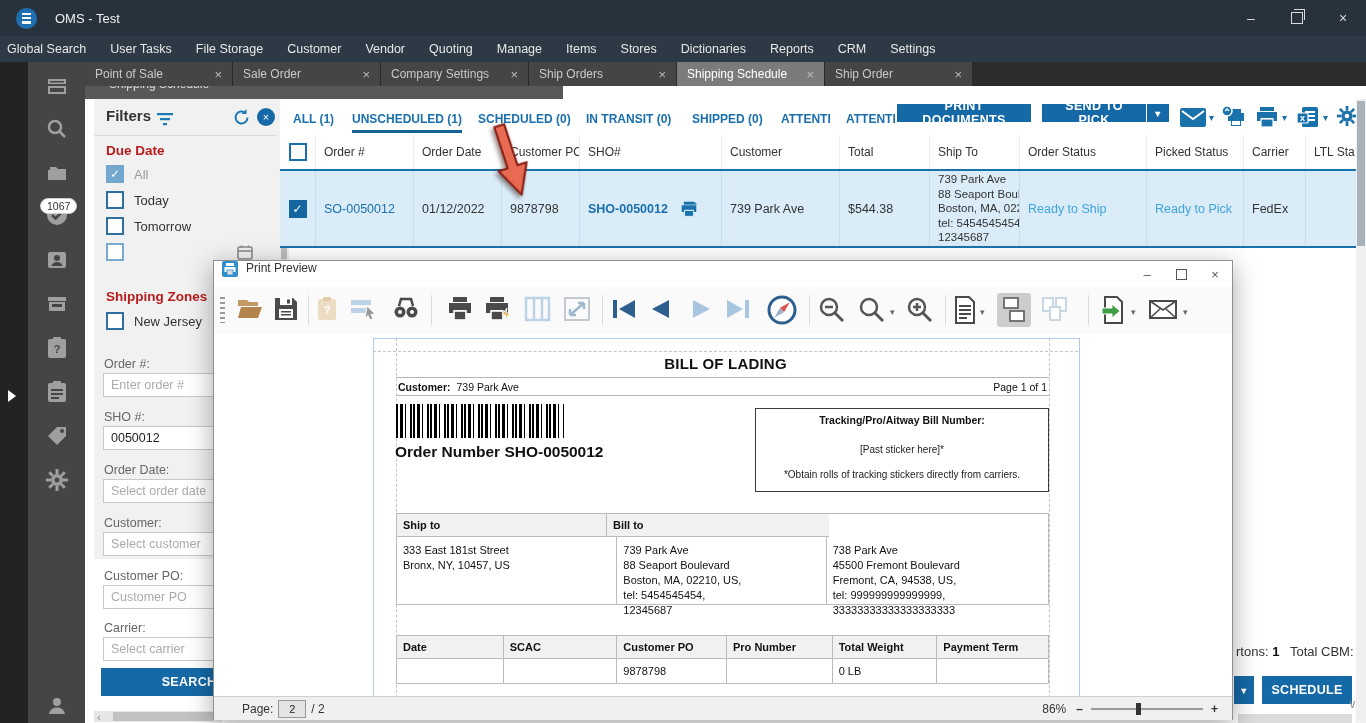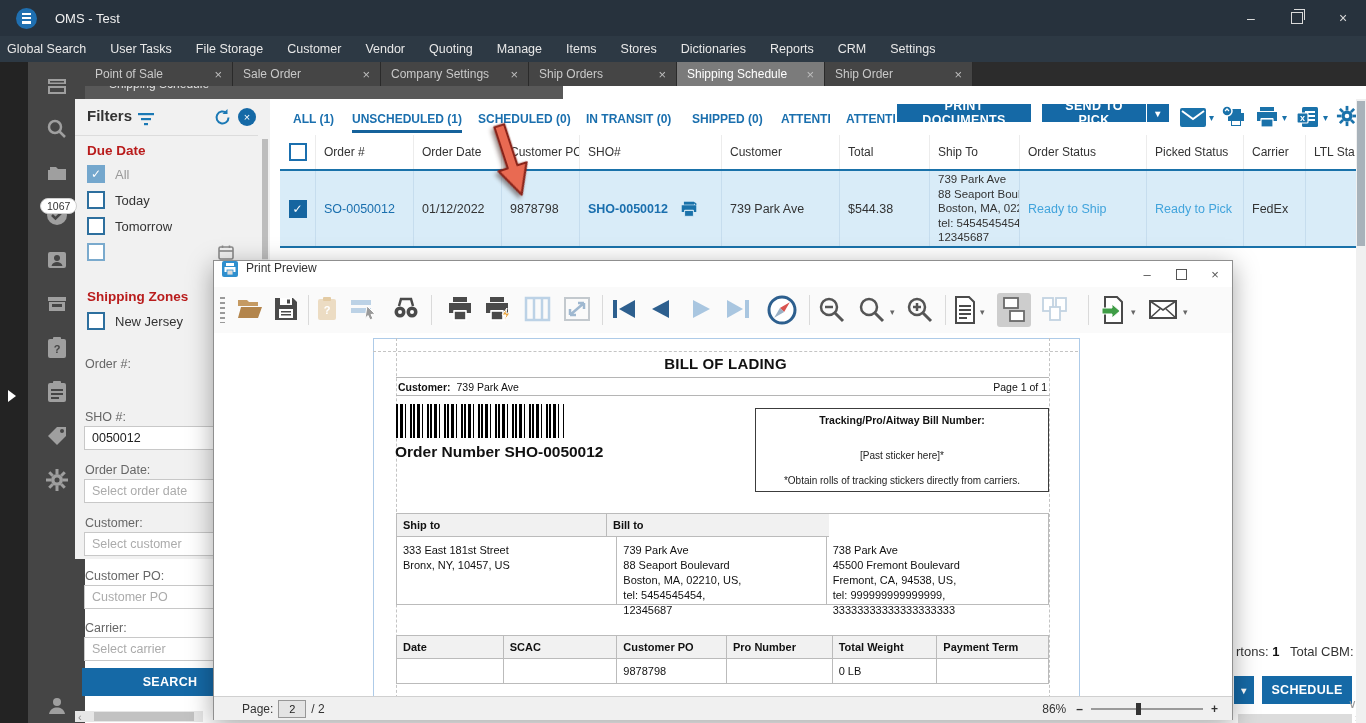--- a/index.html
+++ b/index.html
@@ -25,21 +25,21 @@
   .dtab .x{color:#bdbdbd;font-size:13px}
   .substrip{left:85px;top:86px;width:478px;height:13px;background:#585858;overflow:hidden;color:#e0e0e0;font-size:12px}
   .substrip span{position:absolute;left:24px;top:-9px}
   
   .edgebar{left:0;top:62px;width:28px;height:661px;background:#232323}
   .expander{position:absolute;left:8px;top:328px;width:0;height:0;border-top:6px solid transparent;border-bottom:6px solid transparent;border-left:8px solid #fff}
   .sidebar{left:28px;top:62px;width:57px;height:661px;background:#454545}
   .sicon{position:absolute;left:50%;transform:translateX(-50%)}
   .badge{position:absolute;left:12px;top:136px;background:#fff;border:1px solid #cfcfcf;border-radius:8px;font-size:10.5px;color:#333;padding:1px 6px;z-index:2}
   
-  .filters{left:75px;top:99px;width:195px;height:460px;background:#f1f1f1}
+  .filters{left:94px;top:99px;width:195px;height:460px;background:#f1f1f1}
   .fhead{position:absolute;left:12px;top:8px;font-size:15px;font-weight:700;color:#333}
   .fdivider{position:absolute;left:0;top:36px;width:183px;height:1px;background:#dcdcdc}
   .fsect{position:absolute;left:12px;font-size:13.5px;font-weight:700;color:#b91c1c}
   .cbrow{position:absolute;left:12px;display:flex;align-items:center;gap:10px;font-size:13px;color:#333}
   .cb{width:18px;height:18px;border:2px solid #2d6f9e;background:#fff;box-sizing:border-box;flex:0 0 auto;display:flex;align-items:center;justify-content:center;font-size:12px;color:#fff}
   .cb.softfill{background:#74a7cd;border-color:#74a7cd}
   .cb.soft{border-color:#7aaacd}
   .flabel{position:absolute;left:10px;font-size:12.5px;color:#666}
   .finput{position:absolute;left:9px;width:172px;height:24px;border:1px solid #c8c8c8;background:#fff;font-size:12.5px;color:#222;padding:0 7px;box-sizing:border-box;font-family:inherit}
   .finput::placeholder{color:#ababab}
@@ -92,21 +92,21 @@
   .pageborder{position:absolute;left:159px;top:5px;width:705px;height:370px;border:1px solid #aecbe8;background:#fff}
   .dash-v{position:absolute;top:5px;height:370px;width:0;border-left:1px dashed #c4c4c4}
   .dash-h{position:absolute;left:159px;width:705px;height:0;border-top:1px dashed #c4c4c4}
   .doc{font-family:"Liberation Sans","DejaVu Sans",sans-serif;color:#111}
   .doctitle{position:absolute;left:159px;top:22px;width:705px;text-align:center;font-size:15px;font-weight:700;letter-spacing:.2px}
   .dochead{position:absolute;left:182px;top:44px;width:653px;height:19px;border-top:1px solid #b5b5b5;border-bottom:1px solid #b5b5b5;font-size:10.5px;display:flex;align-items:center;box-sizing:border-box}
   .barcode{position:absolute;left:182px;top:71px;width:168px;height:34px;background:repeating-linear-gradient(90deg,#000 0 2px,#fff 2px 4px,#000 4px 7px,#fff 7px 9px,#000 9px 10px,#fff 10px 14px,#000 14px 16px,#fff 16px 17px)}
   .ordnum{position:absolute;left:181px;top:110px;font-size:15.5px;font-weight:700}
   .trackbox{position:absolute;left:541px;top:75px;width:294px;height:84px;border:1px solid #3c3c3c;box-sizing:border-box;text-align:center}
   .trackbox .t{margin-top:5px;font-size:10.5px;font-weight:700}
-  .trackbox .s{margin-top:24px;font-size:10px;color:#222}
+  .trackbox .s{margin-top:18px;font-size:10px;color:#222}
   .trackbox .n{margin-top:14px;font-size:10px;color:#222}
   .addrtbl{position:absolute;left:182px;top:180px;width:653px;border:1px solid #bbb;border-bottom:none;box-sizing:border-box}
   .addrrow{display:flex}
   .addrtbl .hc{background:#f1f1f1;font-weight:700;font-size:11px;padding:5px 6px;border-right:1px solid #bbb;border-bottom:1px solid #bbb;box-sizing:border-box}
   .addrtbl .bc{font-size:11px;line-height:15px;padding:6px 6px 8px;border-right:1px solid #bbb;border-bottom:1px solid #bbb;box-sizing:border-box;height:68px}
   .aw0{width:221px}.aw1{width:210px}.aw2{width:222px}
   .dettbl{position:absolute;left:182px;top:302px;width:653px;border:1px solid #bbb;border-bottom:none;box-sizing:border-box}
   .dettbl .hc{background:#f1f1f1;font-weight:700;font-size:11px;padding:5px 6px;border-right:1px solid #bbb;border-bottom:1px solid #bbb;box-sizing:border-box}
   .dettbl .bc{font-size:11px;padding:6px;border-right:1px solid #bbb;border-bottom:1px solid #bbb;box-sizing:border-box;height:25px}
   .dw0{width:107px}.dw1{width:114px}.dw2{width:110px}.dw3{width:106px}.dw4{width:105px}.dw5{width:111px}
@@ -319,20 +319,21 @@
         </svg>
       </div>
 
     <div class="fsect" style="top:190px">Shipping Zones</div>
     <div class="cbrow" style="top:213px">
         <span class="cb"></span>
         <span>New Jersey</span>
       </div>
 
     <div class="flabel" style="top:258px">Order #:</div>
+    <input class="finput" style="top: 274px;" placeholder="Enter order #">
     <div class="flabel" style="top:311px">SHO #:</div>
     <input class="finput" style="top: 327px;" value="0050012">
     <div class="flabel" style="top:364px">Order Date:</div>
     <input class="finput" style="top: 380px;" placeholder="Select order date">
     <div class="flabel" style="top:417px">Customer:</div>
     <input class="finput" style="top: 433px;" placeholder="Select customer">
     <div class="flabel" style="top:470px">Customer PO:</div>
     <input class="finput" style="top: 486px;" placeholder="Customer PO">
     <div class="flabel" style="top:522px">Carrier:</div>
     <input class="finput" style="top: 538px;" placeholder="Select carrier">

